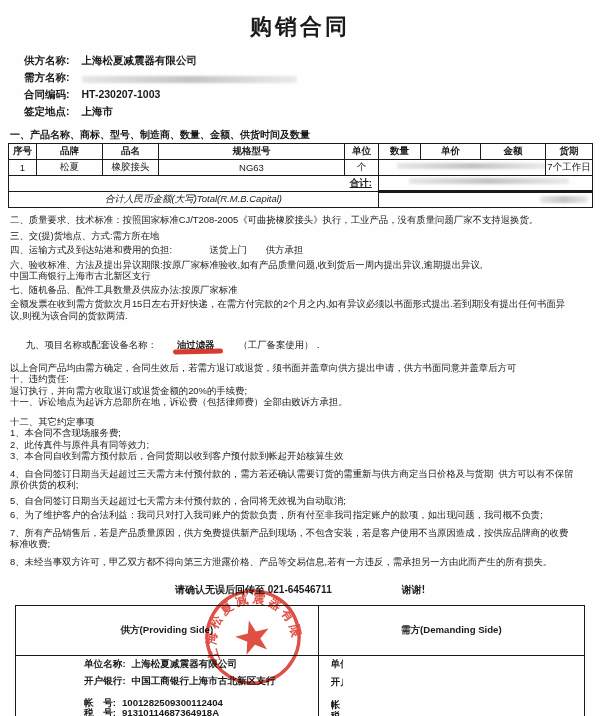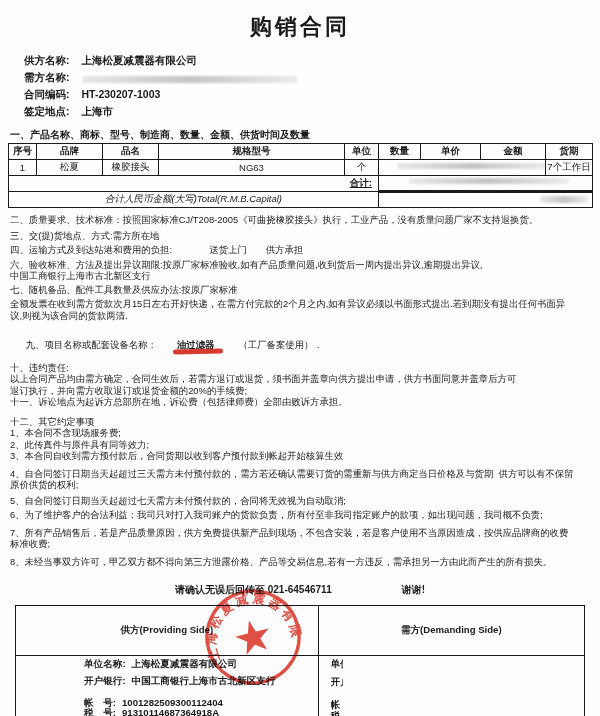--- a/index.html
+++ b/index.html
@@ -137,22 +137,22 @@
     <div class="term">二、质量要求、技术标准：按照国家标准CJ/T208-2005《可曲挠橡胶接头》执行，工业产品，没有质量问题厂家不支持退换货。</div>
     <div class="term mt4">三、交(提)货地点、方式:需方所在地</div>
     <div class="term mt3">四、运输方式及到达站港和费用的负担:　　　　送货上门　　供方承担</div>
     <div class="term mt3">六、验收标准、方法及提出异议期限:按原厂家标准验收,如有产品质量问题,收到货后一周内提出异议,逾期提出异议,</div>
     <div class="term">中国工商银行上海市古北新区支行</div>
     <div class="term mt2">七、随机备品、配件工具数量及供应办法:按原厂家标准</div>
     <div class="term mt3">全额发票在收到需方货款次月15日左右开好快递，在需方付完款的2个月之内,如有异议必须以书面形式提出.若到期没有提出任何书面异议,则视为该合同的货款两清.</div>
     <div class="term mt6">
       <span>九、项目名称或配套设备名称：</span><span class="hl">油过滤器</span><span class="hl-suffix">（工厂备案使用）．</span>
     </div>
+    <div class="term">以上合同产品均由需方确定，合同生效后，若需方退订或退货，须书面并盖章向供方提出申请，供方书面同意并盖章后方可</div>
     <div class="term">十、违约责任:</div>
-    <div class="term">以上合同产品均由需方确定，合同生效后，若需方退订或退货，须书面并盖章向供方提出申请，供方书面同意并盖章后方可</div>
     <div class="term">退订执行，并向需方收取退订或退货金额的20%的手续费;</div>
     <div class="term">十一、诉讼地点为起诉方总部所在地，诉讼费（包括律师费）全部由败诉方承担。</div>
     <div class="term mt8">十二、其它约定事项</div>
     <div class="term">1、本合同不含现场服务费;</div>
     <div class="term">2、此传真件与原件具有同等效力;</div>
     <div class="term">3、本合同自收到需方预付款后，合同货期以收到客户预付款到帐起开始核算生效</div>
     <div class="term mt6">4、自合同签订日期当天起超过三天需方未付预付款的，需方若还确认需要订货的需重新与供方商定当日价格及与货期  供方可以有不保留原价供货的权利;</div>
     <div class="term mt4">5、自合同签订日期当天起超过七天需方未付预付款的，合同将无效视为自动取消;</div>
     <div class="term mt3">6、为了维护客户的合法利益：我司只对打入我司账户的货款负责，所有付至非我司指定账户的款项，如出现问题，我司概不负责;</div>
     <div class="term mt6">7、所有产品销售后，若是产品质量原因，供方免费提供新产品到现场，不包含安装，若是客户使用不当原因造成，按供应品牌商的收费标准收费;</div>

